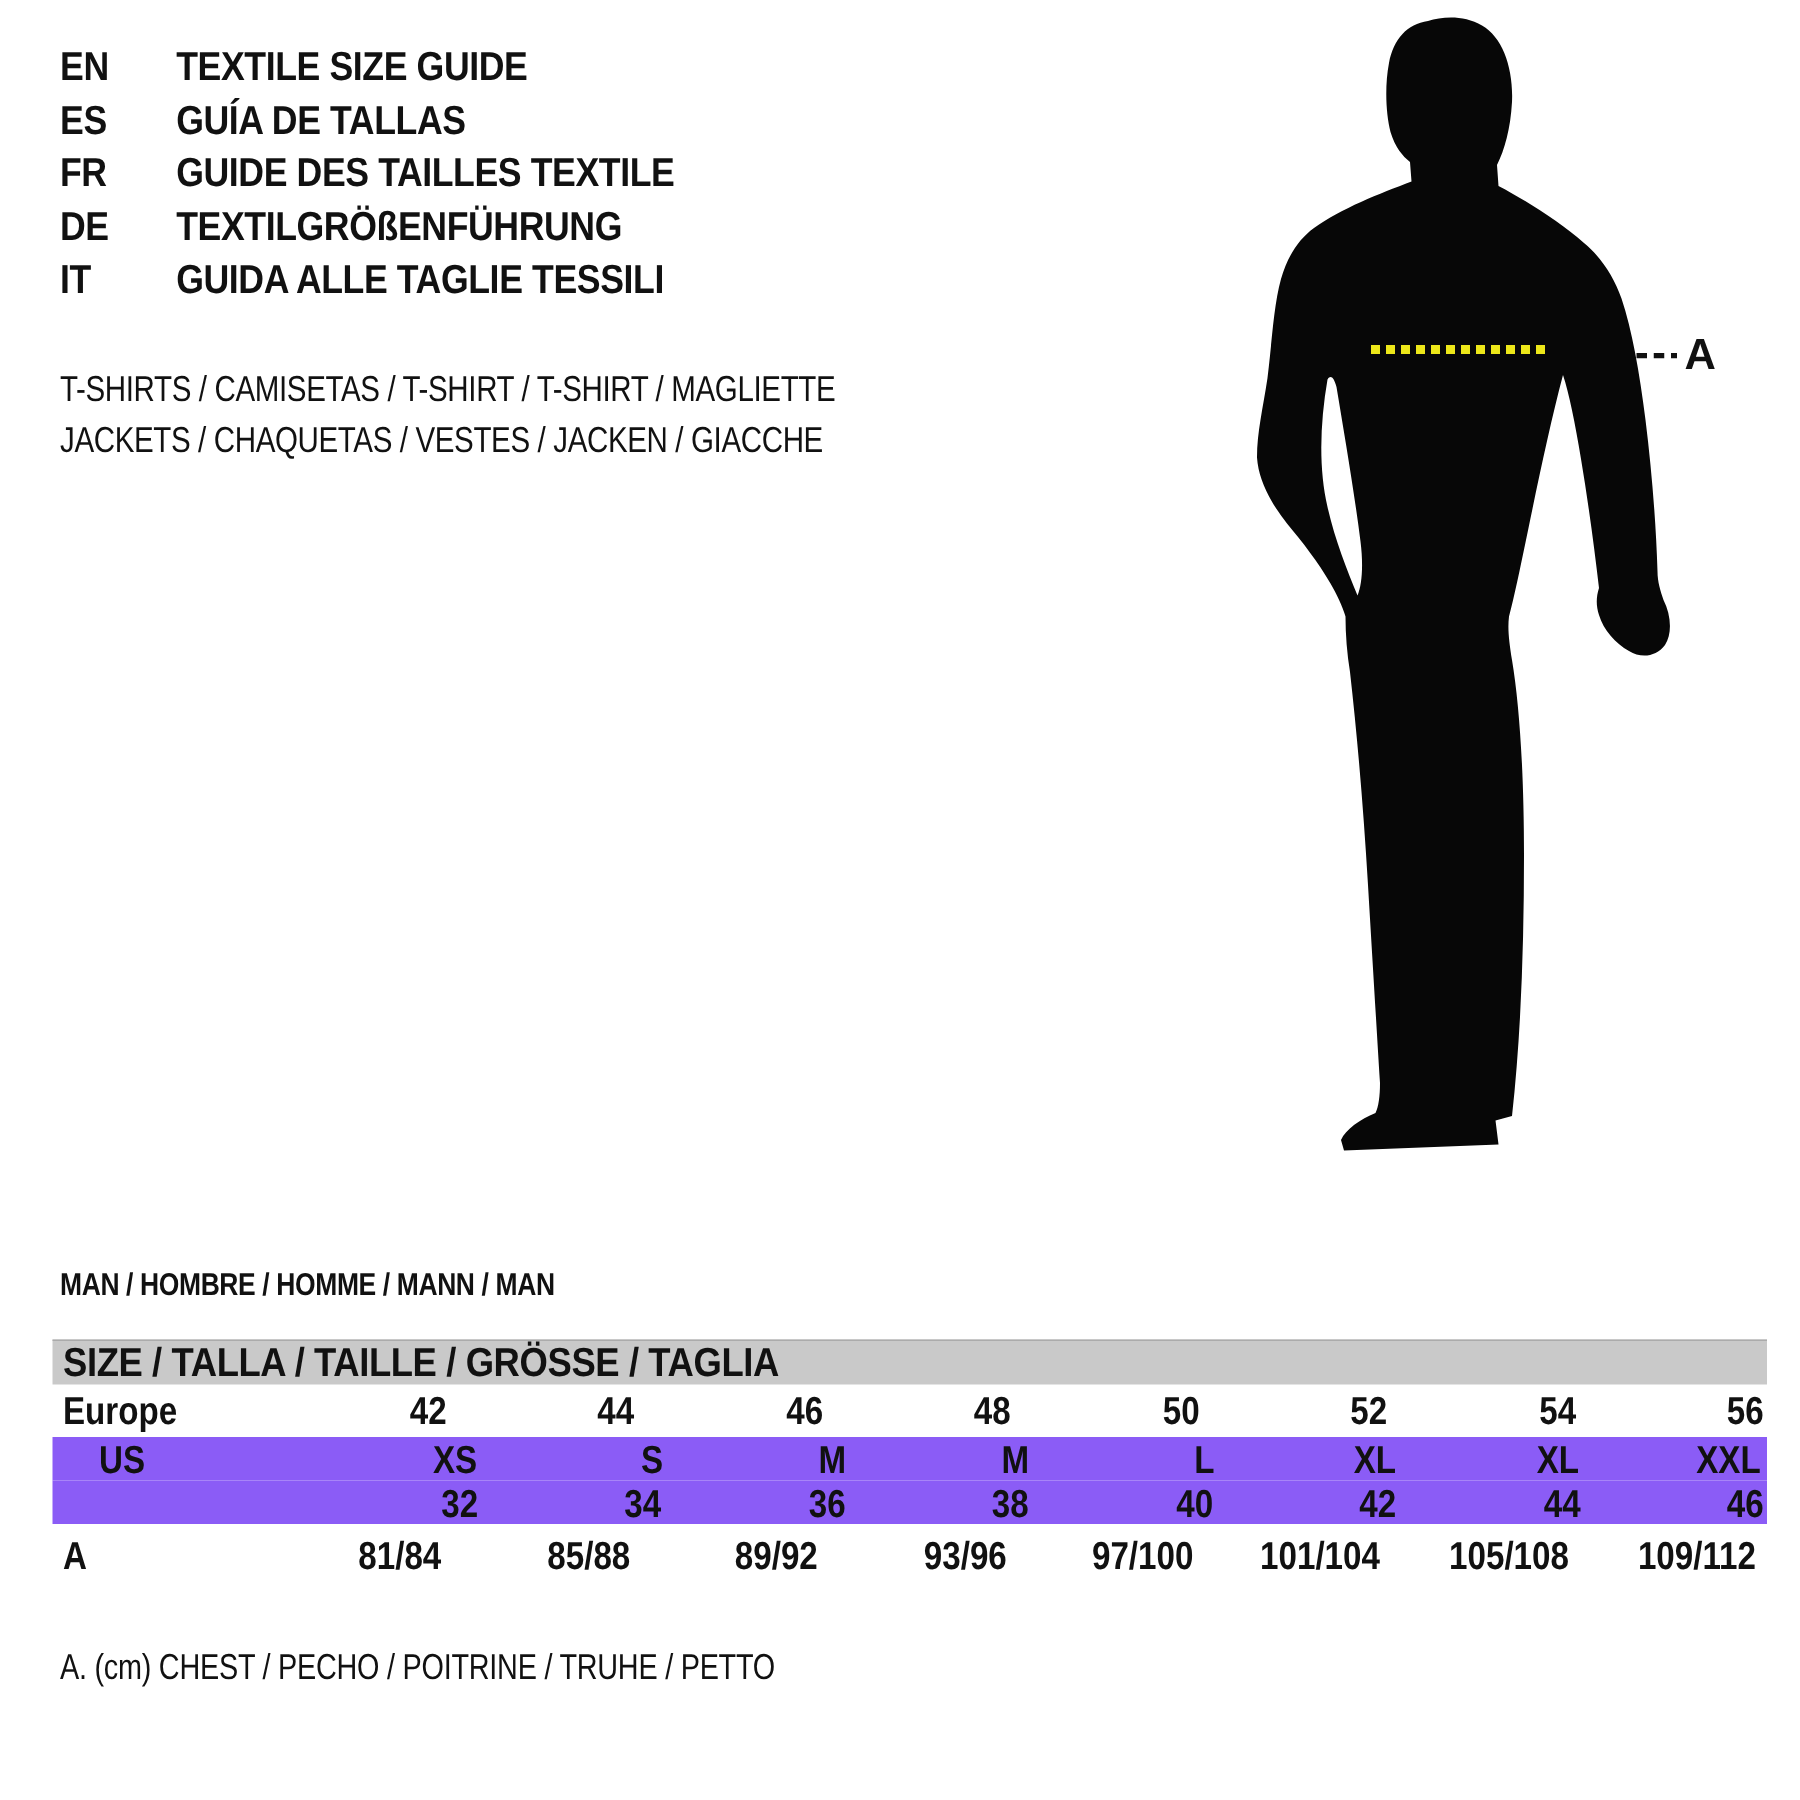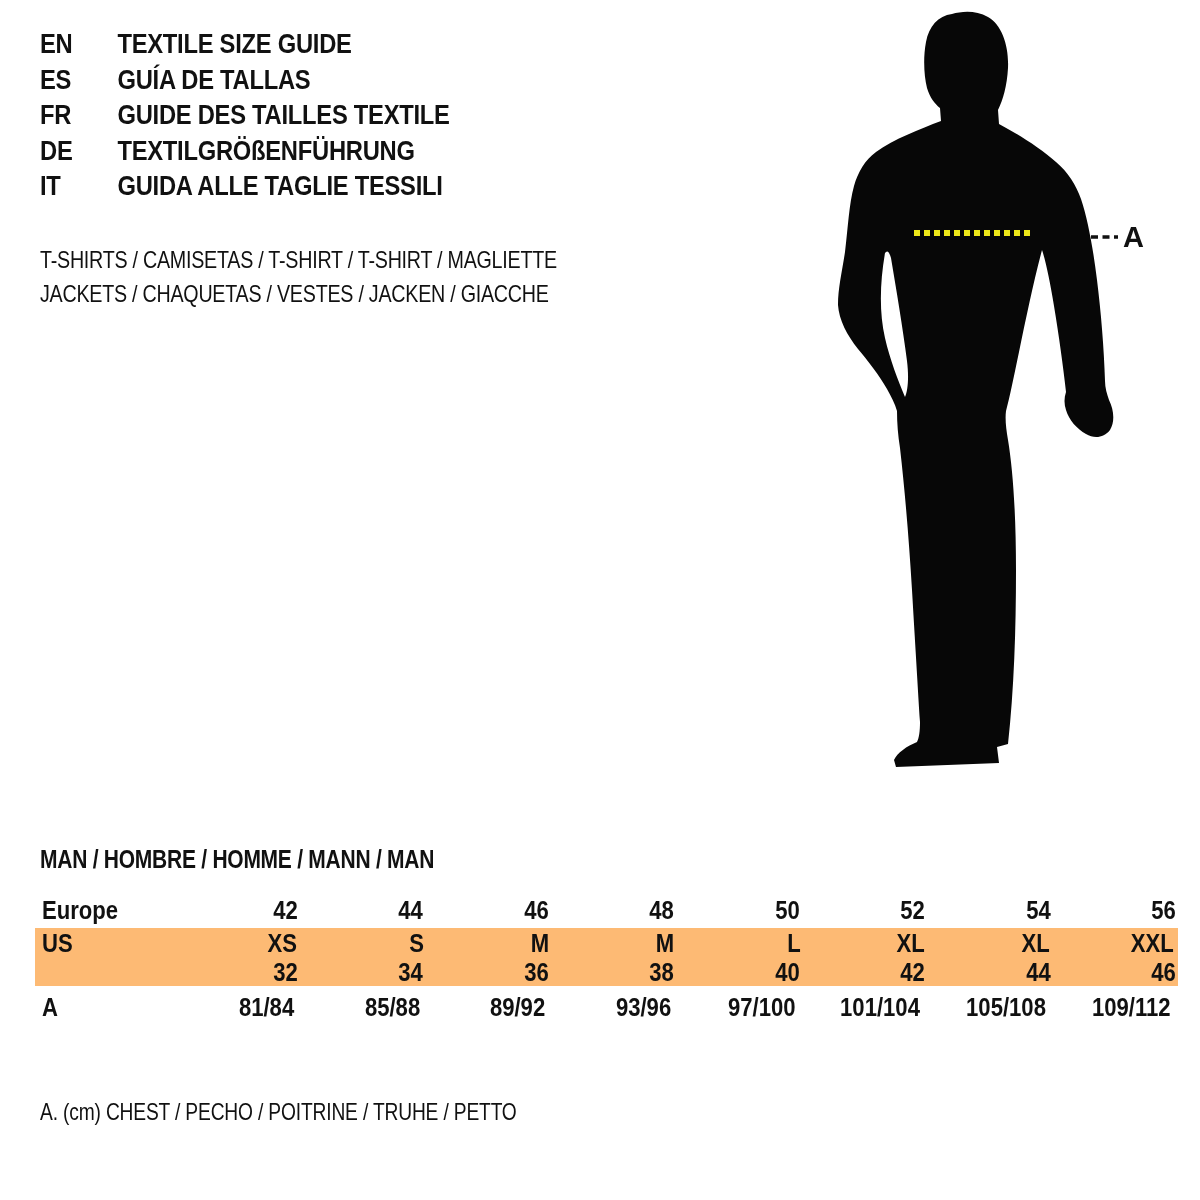--- a/index.html
+++ b/index.html
@@ -21,33 +21,33 @@
 
   
   .cats{position:absolute;left:40px;top:223px;font-size:24px;font-weight:normal;line-height:33.5px;letter-spacing:-.3px;margin-top:20px;}
   .cats .cat-line{display:block;transform:scaleX(.82);transform-origin:0 50%;white-space:nowrap;}
 
   
   .fig-svg{position:absolute;left:0;top:0;width:1200px;height:1200px;}
   .marker-a{position:absolute;left:1123px;top:221px;font-size:29px;font-weight:bold;letter-spacing:-.5px;}
 
   
-  .gender{position:absolute;left:40px;top:845px;font-size:25px;font-weight:bold;letter-spacing:-.3px;}
+  .gender{position:absolute;left:40px;top:845px;font-size:21px;font-weight:bold;letter-spacing:-.3px;}
   .gender>span{display:inline-block;transform:scaleX(.84);transform-origin:0 50%;white-space:nowrap;}
 
   
   .size-table{position:absolute;left:35px;top:893px;width:1143px;font-weight:bold;}
   .thead{height:29px;line-height:29px;background:#c9c9c9;border-top:1px solid #ababab;
          font-size:27px;padding-left:7px;letter-spacing:-.3px;}
   .thead>span{display:inline-block;transform:scaleX(.9);transform-origin:0 50%;white-space:nowrap;}
   .trow{display:grid;grid-template-columns:139px repeat(8,1fr);align-items:center;font-size:26px;}
   .trow.h35{height:35px;text-decoration:underline;}
   .trow.h29{height:29px;}
   .trow.h42{height:42px;}
-  .trow.stripe{background:#fdba74;}
+  .trow.stripe{background:#8b5cf6;padding-left:24px;}
   .tlabel{padding-left:7px;text-align:left;}
   .tcell{text-align:right;}
 
   
   .footer-note{position:absolute;left:40px;top:1098px;font-size:24px;font-weight:normal;letter-spacing:-.2px;}
   .footer-note>span{display:inline-block;transform:scaleX(.8);transform-origin:0 50%;white-space:nowrap;}
 </style>
 </head>
 <body>
 
@@ -133,20 +133,23 @@
   <line x1="914" y1="233" x2="1031" y2="233" stroke="#ede719" stroke-width="6" stroke-dasharray="6 4"></line>
   <line x1="1091" y1="237" x2="1118" y2="237" stroke="#111111" stroke-width="3.5" stroke-dasharray="7 4.5"></line>
 </svg>
 <div class="marker-a">A</div>
 
 <div class="gender">
   <span>MAN / HOMBRE / HOMME / MANN / MAN</span>
 </div>
 
 <div class="size-table">
+  <div class="thead">
+    <span>SIZE / TALLA / TAILLE / GRÖSSE / TAGLIA</span>
+  </div>
 
   <div class="trow h35">
     <div class="tlabel"><span class="sxl">Europe</span></div>
     <div class="tcell"><span class="sxc">42</span></div>
     <div class="tcell"><span class="sxc">44</span></div>
     <div class="tcell"><span class="sxc">46</span></div>
     <div class="tcell"><span class="sxc">48</span></div>
     <div class="tcell"><span class="sxc">50</span></div>
     <div class="tcell"><span class="sxc">52</span></div>
     <div class="tcell"><span class="sxc">54</span></div>

